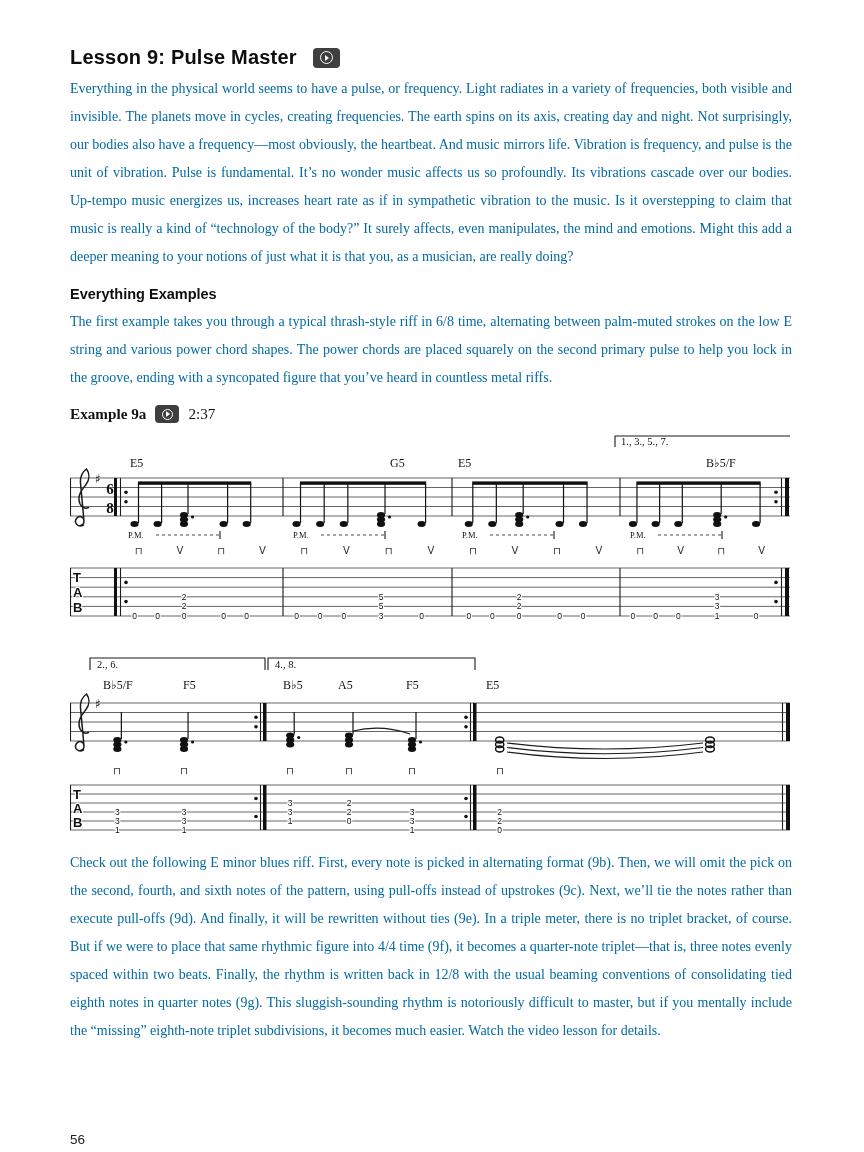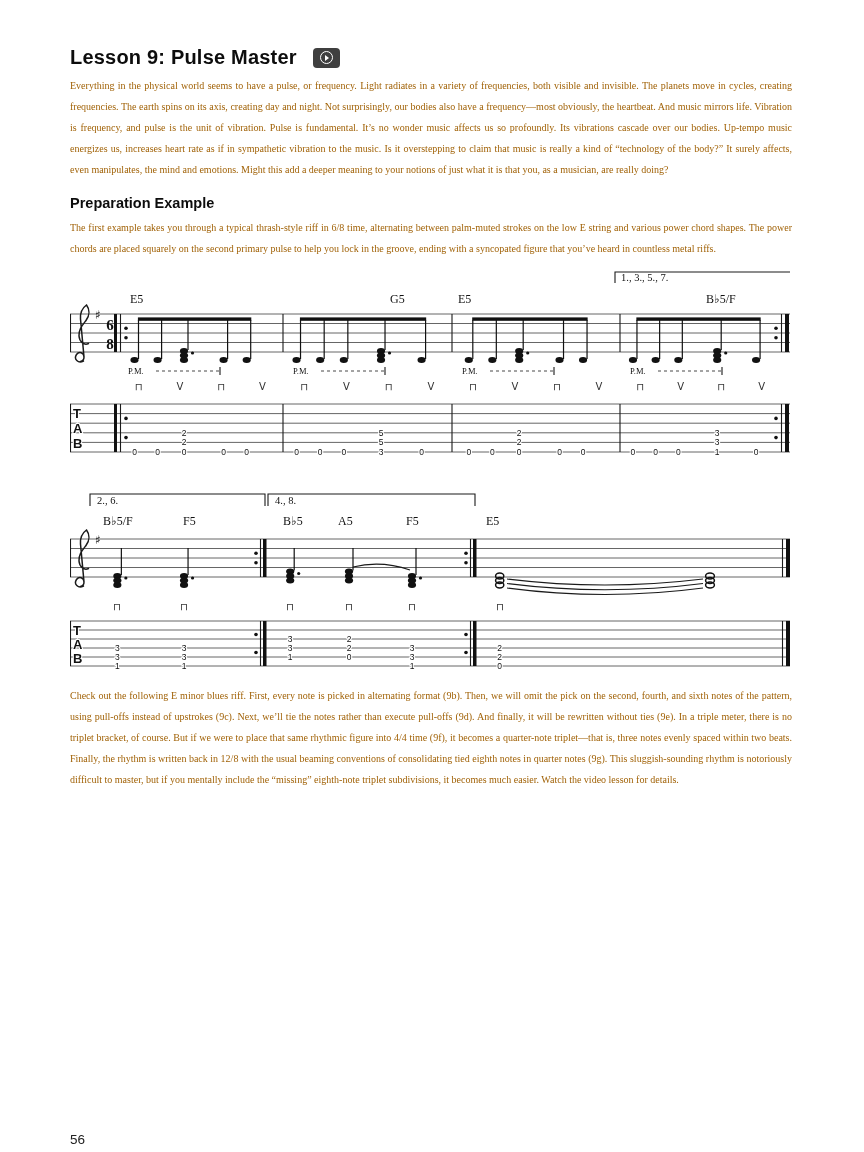--- a/index.html
+++ b/index.html
@@ -4,21 +4,21 @@
 <style>
   html,body{margin:0;padding:0;background:#e8e8e8;}
   .page{
     width:864px;height:1152px;background:#fff;position:relative;
     box-sizing:border-box;padding:46px 72px 0 70px;
     font-family:"Liberation Serif",serif;color:#111;
   }
   .title-row{display:flex;align-items:center;gap:16px;}
   h1{margin:0;font-family:"Liberation Sans",sans-serif;font-weight:bold;font-size:20px;letter-spacing:.2px;color:#0d0d0d;}
   h2{margin:15px 0 3px;font-family:"Liberation Sans",sans-serif;font-weight:bold;font-size:14.5px;color:#0d0d0d;}
-  p.body{margin:6px 0 0;font-size:10px;line-height:21px;text-align:justify;color:#a16207;}
+  p.body{margin:6px 0 0;font-size:14px;line-height:28px;text-align:justify;color:#0369a1;}
   p.closing{}
   .vicon{display:inline-flex;align-items:center;justify-content:center;width:27px;height:20px;background:#3f3f3f;border-radius:4px;flex:0 0 auto;}
   .vicon.small{width:24px;height:18px;}
   .vring{width:13px;height:13px;border:1.4px solid #fff;border-radius:50%;display:flex;align-items:center;justify-content:center;box-sizing:border-box;}
   .vicon.small .vring{width:11px;height:11px;}
   .vtri{width:0;height:0;border-left:4.5px solid #fff;border-top:3px solid transparent;border-bottom:3px solid transparent;margin-left:1px;}
   .example-row{display:flex;align-items:center;gap:9px;margin-top:13px;}
   .ex-label{font-weight:bold;font-size:15.2px;}
   .ex-time{font-size:15.2px;}
   svg.score{display:block;margin-top:8px;}
@@ -50,23 +50,32 @@
     <h1>Lesson 9: Pulse Master</h1>
     <span class="vicon">
         <span class="vring">
           <span class="vtri"></span>
         </span>
       </span>
   </div>
 
   <p class="body">Everything in the physical world seems to have a pulse, or frequency. Light radiates in a variety of frequencies, both visible and invisible. The planets move in cycles, creating frequencies. The earth spins on its axis, creating day and night. Not surprisingly, our bodies also have a frequency—most obviously, the heartbeat. And music mirrors life. Vibration is frequency, and pulse is the unit of vibration. Pulse is fundamental. It’s no wonder music affects us so profoundly. Its vibrations cascade over our bodies. Up-tempo music energizes us, increases heart rate as if in sympathetic vibration to the music. Is it overstepping to claim that music is really a kind of “technology of the body?” It surely affects, even manipulates, the mind and emotions. Might this add a deeper meaning to your notions of just what it is that you, as a musician, are really doing?</p>
 
-  <h2>Preparation Example</h2>
+  <h2>Everything Examples</h2>
   <p class="body">The first example takes you through a typical thrash-style riff in 6/8 time, alternating between palm-muted strokes on the low E string and various power chord shapes. The power chords are placed squarely on the second primary pulse to help you lock in the groove, ending with a syncopated figure that you’ve heard in countless metal riffs.</p>
 
+  <div class="example-row">
+    <span class="ex-label">Example 9a</span>
+    <span class="vicon small">
+        <span class="vring">
+          <span class="vtri"></span>
+        </span>
+      </span>
+    <span class="ex-time">2:37</span>
+  </div>
 
   <svg class="score" width="722" height="196" viewBox="0 0 722 196">
 
     <path class="thin" d="M545 16 V5 H720"></path>
     <text x="551" y="14" class="volta">1., 3., 5., 7.</text>
 
     <text x="60" y="36" class="chord">E5</text>
     <text x="320" y="36" class="chord">G5</text>
     <text x="388" y="36" class="chord">E5</text>
     <text x="636" y="36" class="chord">B♭5/F</text>

